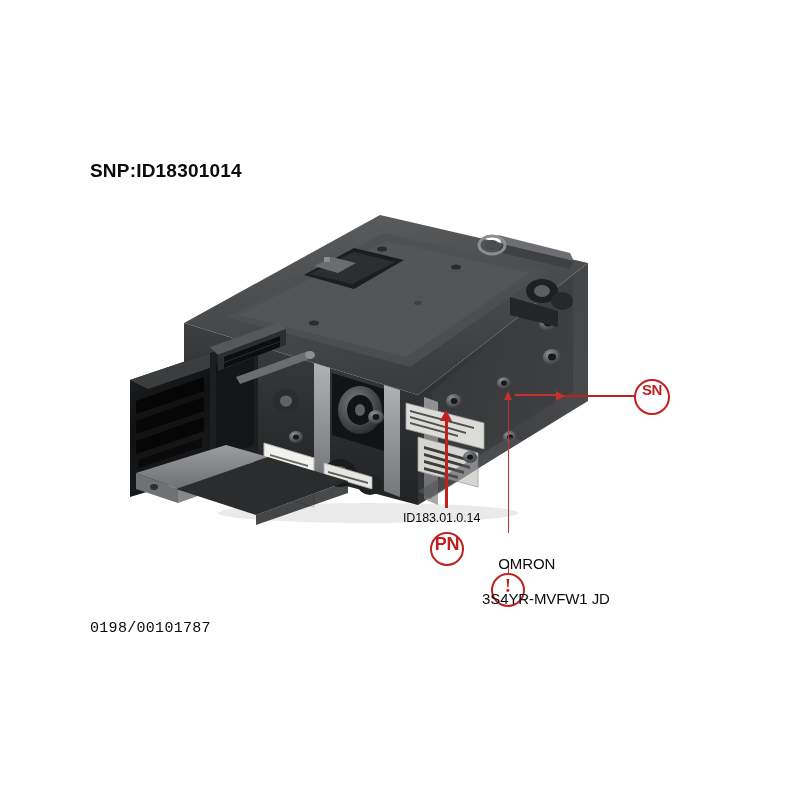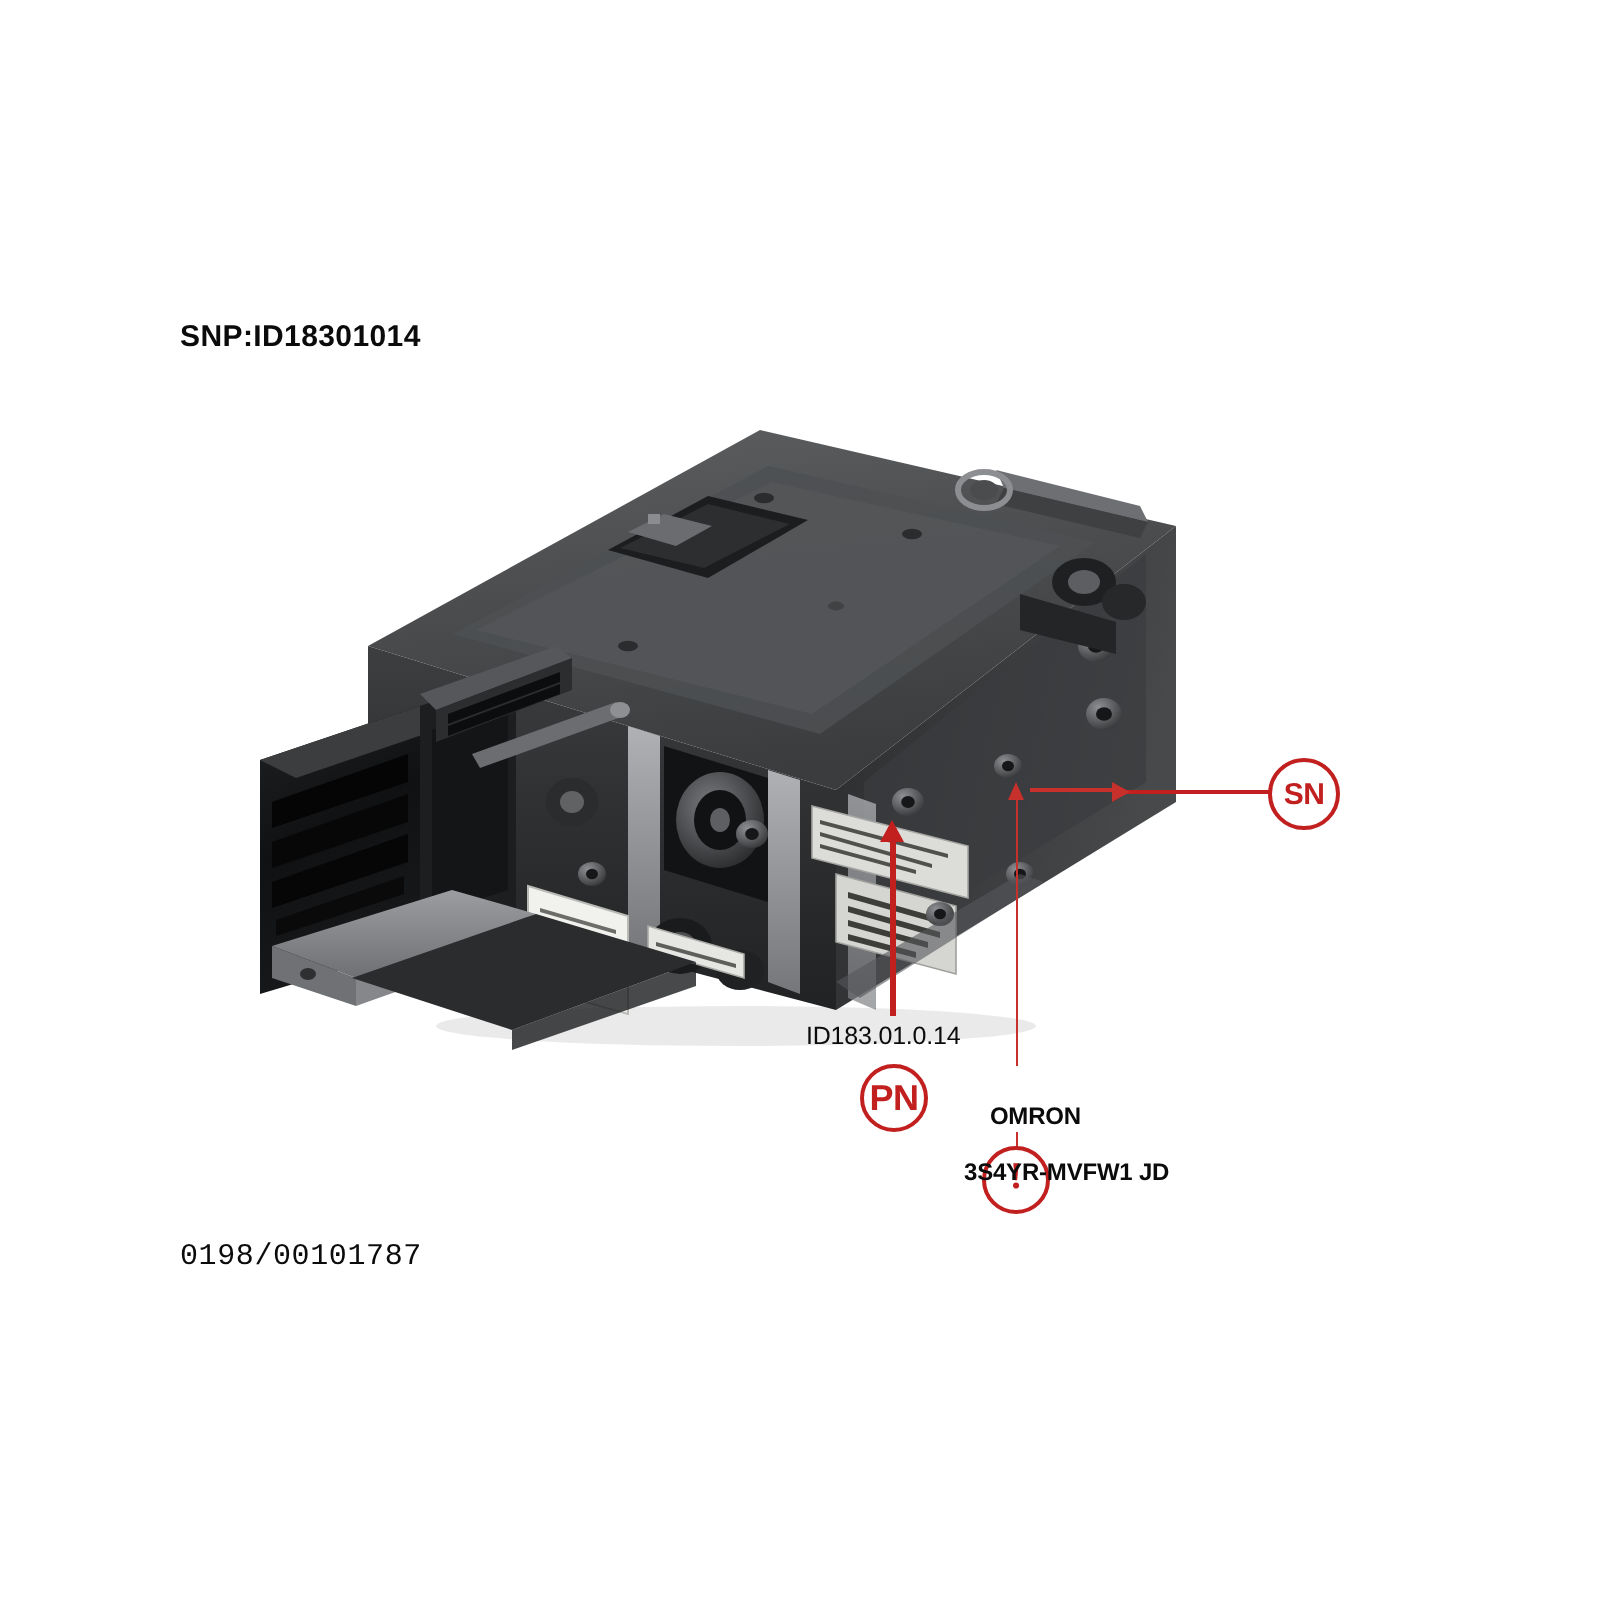--- a/index.html
+++ b/index.html
@@ -3,29 +3,29 @@
 <meta charset="utf-8">
 <style>
   html,body{margin:0;padding:0;background:#ffffff;}
   body{width:800px;height:800px;position:relative;overflow:hidden;
        font-family:"Liberation Sans",sans-serif;-webkit-font-smoothing:antialiased;}
 
   .stage{position:absolute;inset:0;background:#ffffff;}
 
   
   .cap{position:absolute;color:#0b0b0b;white-space:pre;line-height:1.18;}
-  #cap-snp{left:90px;top:160px;font-size:15px;font-weight:700;letter-spacing:.2px;}
+  #cap-snp{left:90px;top:160px;font-size:19px;font-weight:700;letter-spacing:.2px;}
   #cap-bottom{left:90px;top:620px;font-size:15px;font-weight:400;letter-spacing:.3px;font-family:Liberation Mono, monospace;}
   #cap-pn{left:403px;top:511px;font-size:12.5px;font-weight:400;letter-spacing:-.1px;}
-  #cap-omron{left:482px;top:537px;font-size:12px;font-weight:700;letter-spacing:-.1px;}
+  #cap-omron{left:482px;top:537px;font-size:15px;font-weight:400;letter-spacing:-.1px;}
   #cap-omron .l2{display:block;}
 
   
   .badge{position:absolute;border-radius:50%;border:2.6px solid #C21F1F;
-         display:flex;align-items:center;justify-content:center;
+         display:flex;align-items:flex-start;justify-content:center;
          color:#C21F1F;font-weight:700;background:transparent;box-sizing:border-box;}
   #badge-sn{left:634px;top:379px;width:36px;height:36px;font-size:15px;letter-spacing:-.3px;}
   #badge-pn{left:430px;top:532px;width:34px;height:34px;font-size:18px;letter-spacing:-.3px;}
   #badge-warn{left:491px;top:573px;width:34px;height:34px;font-size:19px;
               font-family:"Liberation Serif",serif;padding-bottom:2px;}
 
   
   .lead{position:absolute;background:#C21F1F;}
   .lead-h{height:2px;}
   .lead-v{width:2px;}

